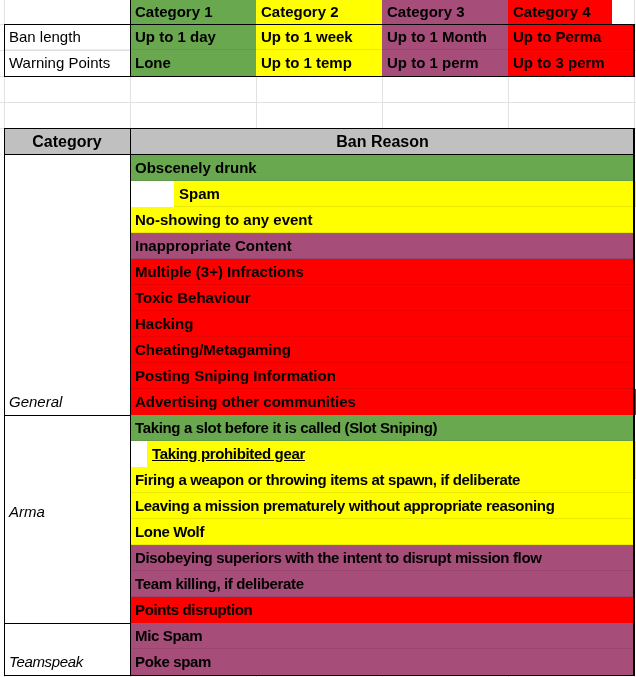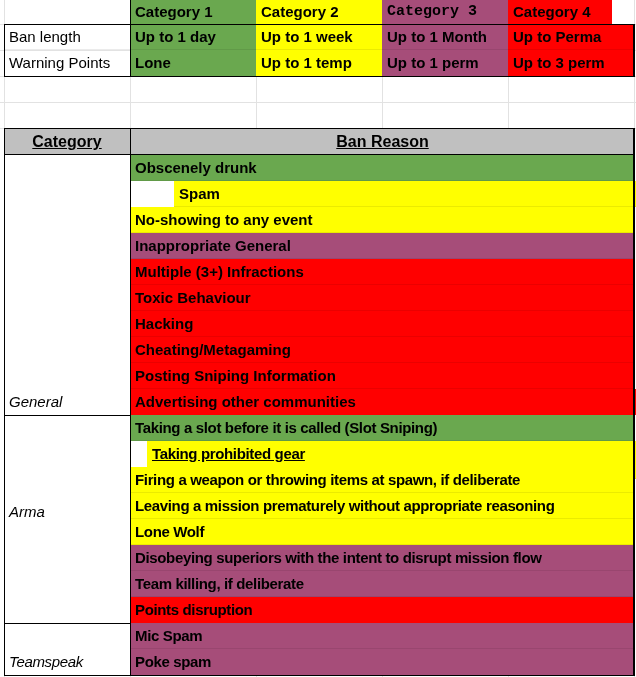--- a/index.html
+++ b/index.html
@@ -8,21 +8,21 @@
   .grid-bg { position: absolute; inset: 0; }
   .hline { position: absolute; left: 0; width: 636px; height: 1px; background: #e2e2e2; }
   .vline { position: absolute; top: 0; width: 1px; height: 677px; background: #e2e2e2; }
   .cell { position: absolute; box-sizing: border-box; padding: 0 5px; line-height: 26px;
           white-space: nowrap; overflow: hidden; }
   .bold { font-weight: bold; }
   .green { background: #6aa84f; }
   .yellow { background: #ffff00; }
   .purple { background: #a64d79; }
   .red { background: #ff0000; }
-  .gray { background: #c0c0c0; text-decoration: underline; }
+  .gray { background: #c0c0c0; }
   .center { text-align: center; }
   .italic { font-style: italic; }
   .rowline { border-bottom: 1px solid rgba(0,0,0,0.08); }
   .box { position: absolute; box-sizing: border-box; border: 1px solid #000; pointer-events: none; }
   .cond { letter-spacing: -0.35px; }
 </style>
 </head>
 <body>
 
 <div class="grid-bg">
@@ -36,21 +36,21 @@
   <div class="hline" style="top:50px"></div>
   <div class="hline" style="top:76px"></div>
   <div class="hline" style="top:102px"></div>
   <div class="hline" style="top:128px"></div>
 </div>
 
 <div>
 
   <div class="cell bold green" style="left:130px;top:0;width:126px;height:24px;line-height:24px;">Category 1</div>
   <div class="cell bold yellow" style="left:256px;top:0;width:126px;height:24px;line-height:24px;">Category 2</div>
-  <div class="cell bold purple" style="left:382px;top:0;width:126px;height:24px;line-height:24px;font-family:Liberation Mono, monospace;">Category 3</div>
+  <div class="cell bold purple" style="left:382px;top:0;width:126px;height:24px;line-height:24px;">Category 3</div>
   <div class="cell bold red" style="left:508px;top:0;width:104px;height:24px;line-height:24px;">Category 4</div>
 
   <div class="cell rowline" style="left:4px;top:24px;width:126px;height:26px;">Ban length</div>
   <div class="cell bold green rowline" style="left:130px;top:24px;width:126px;height:26px;">Up to 1 day</div>
   <div class="cell bold yellow rowline" style="left:256px;top:24px;width:126px;height:26px;">Up to 1 week</div>
   <div class="cell bold purple rowline" style="left:382px;top:24px;width:126px;height:26px;">Up to 1 Month</div>
   <div class="cell bold red rowline" style="left:508px;top:24px;width:126px;height:26px;">Up to Perma</div>
 
   <div class="cell" style="left:4px;top:50px;width:126px;height:26px;">Warning Points</div>
   <div class="cell bold green" style="left:130px;top:50px;width:126px;height:26px;">Lone</div>
@@ -64,21 +64,21 @@
 
 <div>
 
   <div class="cell bold gray center" style="left:4px;top:128px;width:126px;height:27px;line-height:28px;font-size:16px;">Category</div>
   <div class="cell bold gray center" style="left:130px;top:128px;width:505px;height:27px;line-height:28px;font-size:16px;">Ban Reason</div>
 
   <div class="cell italic" style="left:4px;top:155px;width:126px;height:260px;line-height:20px;padding-top:237px;">General</div>
   <div class="cell bold green rowline" style="left:130px;top:155px;width:504px;height:26px;">Obscenely drunk</div>
   <div class="cell bold yellow rowline" style="left:130px;top:181px;width:504px;height:26px;margin-left:44px;">Spam</div>
   <div class="cell bold yellow rowline" style="left:130px;top:207px;width:504px;height:26px;">No-showing to any event</div>
-  <div class="cell bold purple rowline" style="left:130px;top:233px;width:504px;height:26px;">Inappropriate General</div>
+  <div class="cell bold purple rowline" style="left:130px;top:233px;width:504px;height:26px;">Inappropriate Content</div>
   <div class="cell bold red rowline" style="left:130px;top:259px;width:504px;height:26px;">Multiple (3+) Infractions</div>
   <div class="cell bold red rowline" style="left:130px;top:285px;width:504px;height:26px;">Toxic Behaviour</div>
   <div class="cell bold red rowline" style="left:130px;top:311px;width:504px;height:26px;">Hacking</div>
   <div class="cell bold red rowline" style="left:130px;top:337px;width:504px;height:26px;">Cheating/Metagaming</div>
   <div class="cell bold red rowline" style="left:130px;top:363px;width:504px;height:26px;">Posting Sniping Information</div>
   <div class="cell bold red" style="left:130px;top:389px;width:508px;height:26px;">Advertising other communities</div>
 
   <div class="cell italic" style="left:4px;top:415px;width:126px;height:208px;line-height:20px;padding-top:87px;">Arma</div>
   <div class="cell bold green rowline cond" style="left:130px;top:415px;width:504px;height:26px;">Taking a slot before it is called (Slot Sniping)</div>
   <div class="cell bold yellow rowline cond" style="left:147px;top:441px;width:504px;height:38px;text-decoration:underline;">Taking prohibited gear</div>

